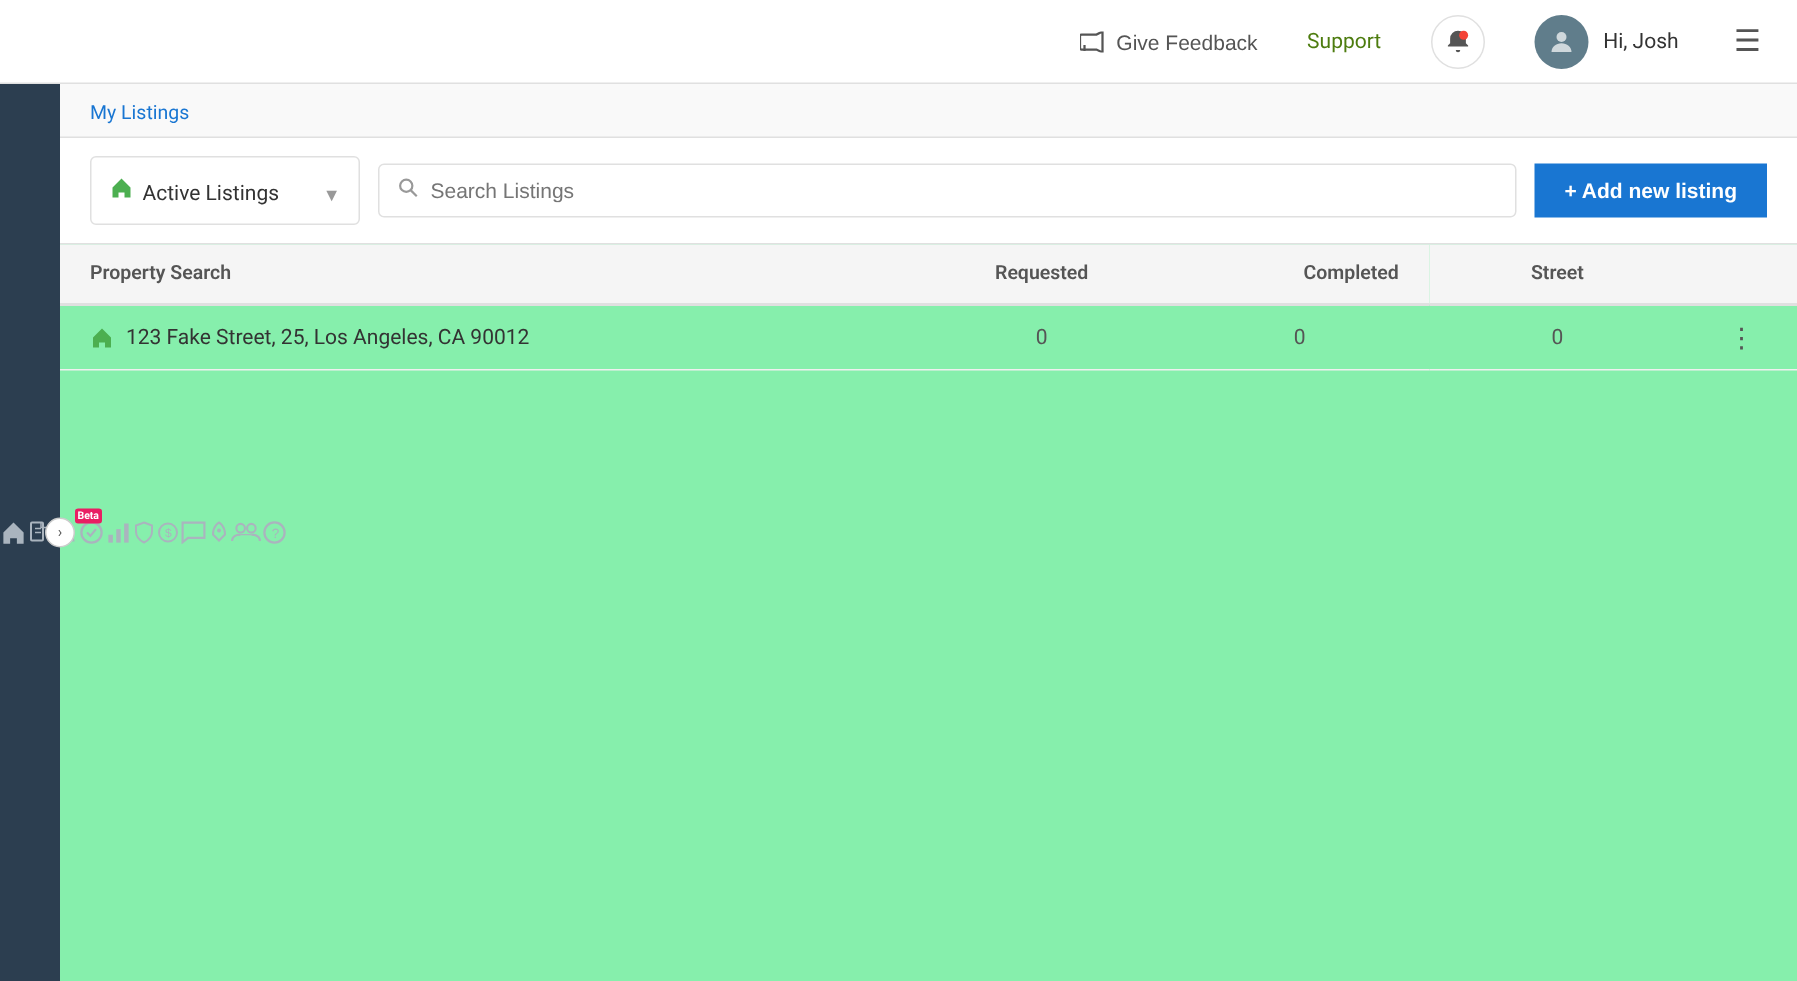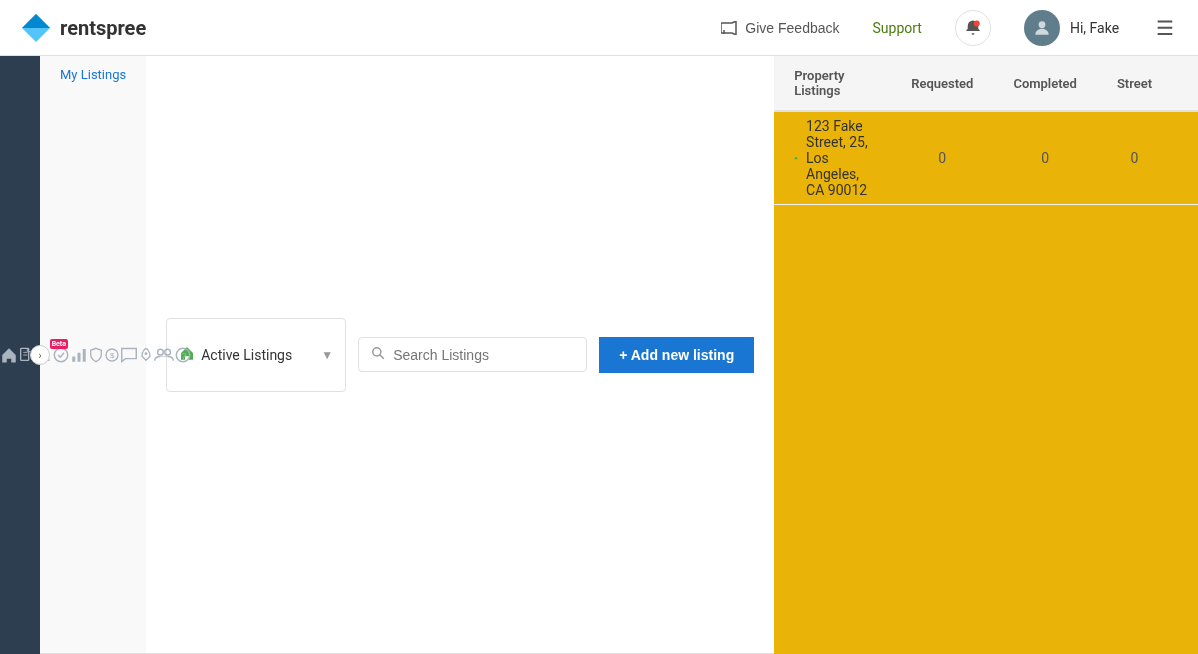--- a/index.html
+++ b/index.html
@@ -154,22 +154,22 @@
       transform: translateY(-50%);
       font-size: 10px;
       color: #555;
       z-index: 10;
     }
 
     
     .content-area {
       flex: 1;
       display: flex;
-      flex-direction: row;
-      background: #eab308;
+      flex-direction: column;
+      background: #86efac;
       overflow: hidden;
     }
 
     
     .breadcrumb-bar {
       padding: 8px 20px;
       background: #f9f9f9;
       border-bottom: 1px solid #e0e0e0;
     }
     .breadcrumb-text {
@@ -182,25 +182,25 @@
     .toolbar {
       display: flex;
       align-items: center;
       padding: 12px 20px;
       background: #fff;
       border-bottom: 1px solid #e0e0e0;
       gap: 12px;
     }
     .listings-filter {
       display: flex;
-      align-items: center;
+      align-items: flex-end;
       gap: 6px;
       border: 1px solid #e0e0e0;
       border-radius: 4px;
-      padding: 26px 12px;
+      padding: 12px 12px;
       cursor: pointer;
       background: #fff;
       min-width: 180px;
     }
     .filter-house-icon {
       color: #4caf50;
       font-size: 16px;
     }
     .filter-label {
       font-size: 14px;
@@ -297,29 +297,20 @@
     .th-address { width: 50%; }
     .th-requested { width: 15%; text-align: center; }
     .th-completed { width: 15%; text-align: right; }
     .th-shared { width: 15%; text-align: center; }
     .th-actions { width: 5%; }
   </style>
 </head>
 <body>
 
 <div class="top-nav">
-  <div class="logo-area">
-    <svg class="logo-diamond" viewBox="0 0 32 32">
-      <polygon points="16,2 30,16 16,30 2,16" fill="#29b6f6" opacity="0.8"></polygon>
-      <polygon points="16,2 30,16 16,16 2,16" fill="#0288d1"></polygon>
-    </svg>
-    <span class="logo-text">
-      <span>rent</span><span>spree</span>
-    </span>
-  </div>
   <div class="nav-right">
     <button class="feedback-btn">
       <svg width="18" height="14" viewBox="0 0 18 14">
         <path d="M1 2h10l4-2v14l-4-2H1a1 1 0 01-1-1V3a1 1 0 011-1z" fill="none" stroke="#555" stroke-width="1.5"></path>
         <line x1="3" y1="9" x2="3" y2="13" stroke="#555" stroke-width="1.5"></line>
       </svg>
       <span>Give Feedback</span>
     </button>
     <a class="support-link">Support</a>
     <button class="notification-btn">
@@ -329,21 +320,21 @@
         <circle cx="17" cy="6" r="4" fill="#f44336"></circle>
       </svg>
     </button>
     <div class="user-area">
       <div class="avatar">
         <svg width="20" height="20" viewBox="0 0 24 24">
           <circle cx="12" cy="8" r="4" fill="#cfd8dc"></circle>
           <path d="M4 20c0-4 3.6-7 8-7s8 3 8 7" fill="#cfd8dc"></path>
         </svg>
       </div>
-      <span class="hi-user">Hi, Fake</span>
+      <span class="hi-user">Hi, Josh</span>
     </div>
     <button class="hamburger-btn">☰</button>
   </div>
 </div>
 
 <div class="main-layout">
 
   <div class="sidebar">
     <div class="sidebar-icon active">
       <svg width="18" height="18" viewBox="0 0 24 24">
@@ -444,21 +435,21 @@
         </span>
         <input type="text" class="search-input" placeholder="Search Listings" style="">
       </div>
       <button class="add-listing-btn">+ Add new listing</button>
     </div>
 
     <div class="table-container">
       <table>
         <thead>
           <tr>
-            <th class="th-address">Property Listings</th>
+            <th class="th-address">Property Search</th>
             <th class="th-requested">Requested</th>
             <th class="th-completed">Completed</th>
             <th class="th-shared">Street</th>
             <th class="th-actions"></th>
           </tr>
         </thead>
         <tbody id="table-body">
 
         <tr>
     <td>

